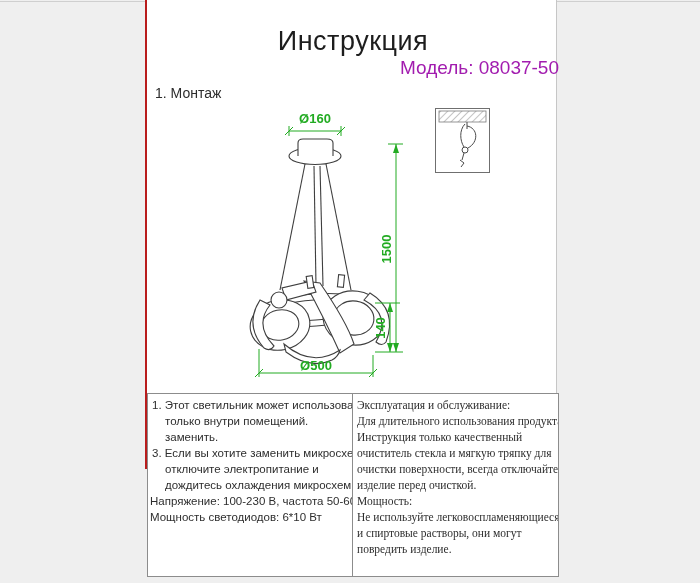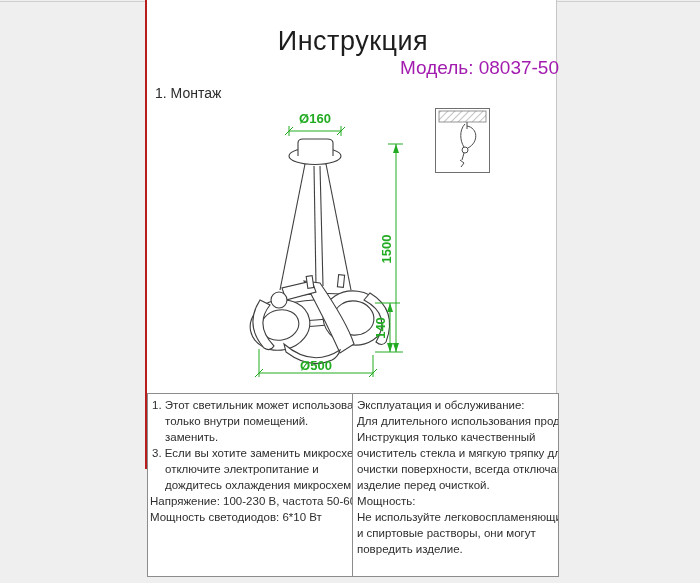--- a/index.html
+++ b/index.html
@@ -37,21 +37,21 @@
   .bottom-boxes{
     position:absolute;left:0px;top:393px;width:412px;height:184px;
     display:flex;box-sizing:border-box;
   }
   .tbox{
     border:1px solid #8c8c8c;box-sizing:border-box;height:184px;
     font-size:11.5px;line-height:16px;color:#2e2e2e;
     padding:3px 2px 0 2px;overflow:hidden;background:#fff;
   }
   .tbox.left{width:206px;}
-  .tbox.right{width:207px;margin-left:-1px;padding-left:4px;}
+  .tbox.right{width:207px;margin-left:-1px;padding-left:4px;font-family:Liberation Serif, serif;}
   .tline{white-space:nowrap;}
   .tline.num{padding-left:2px;}
   .tline.cont{padding-left:15px;}
 </style>
 </head>
 <body>
 
 <div class="top-hairline"></div>
 
 <div class="page">

